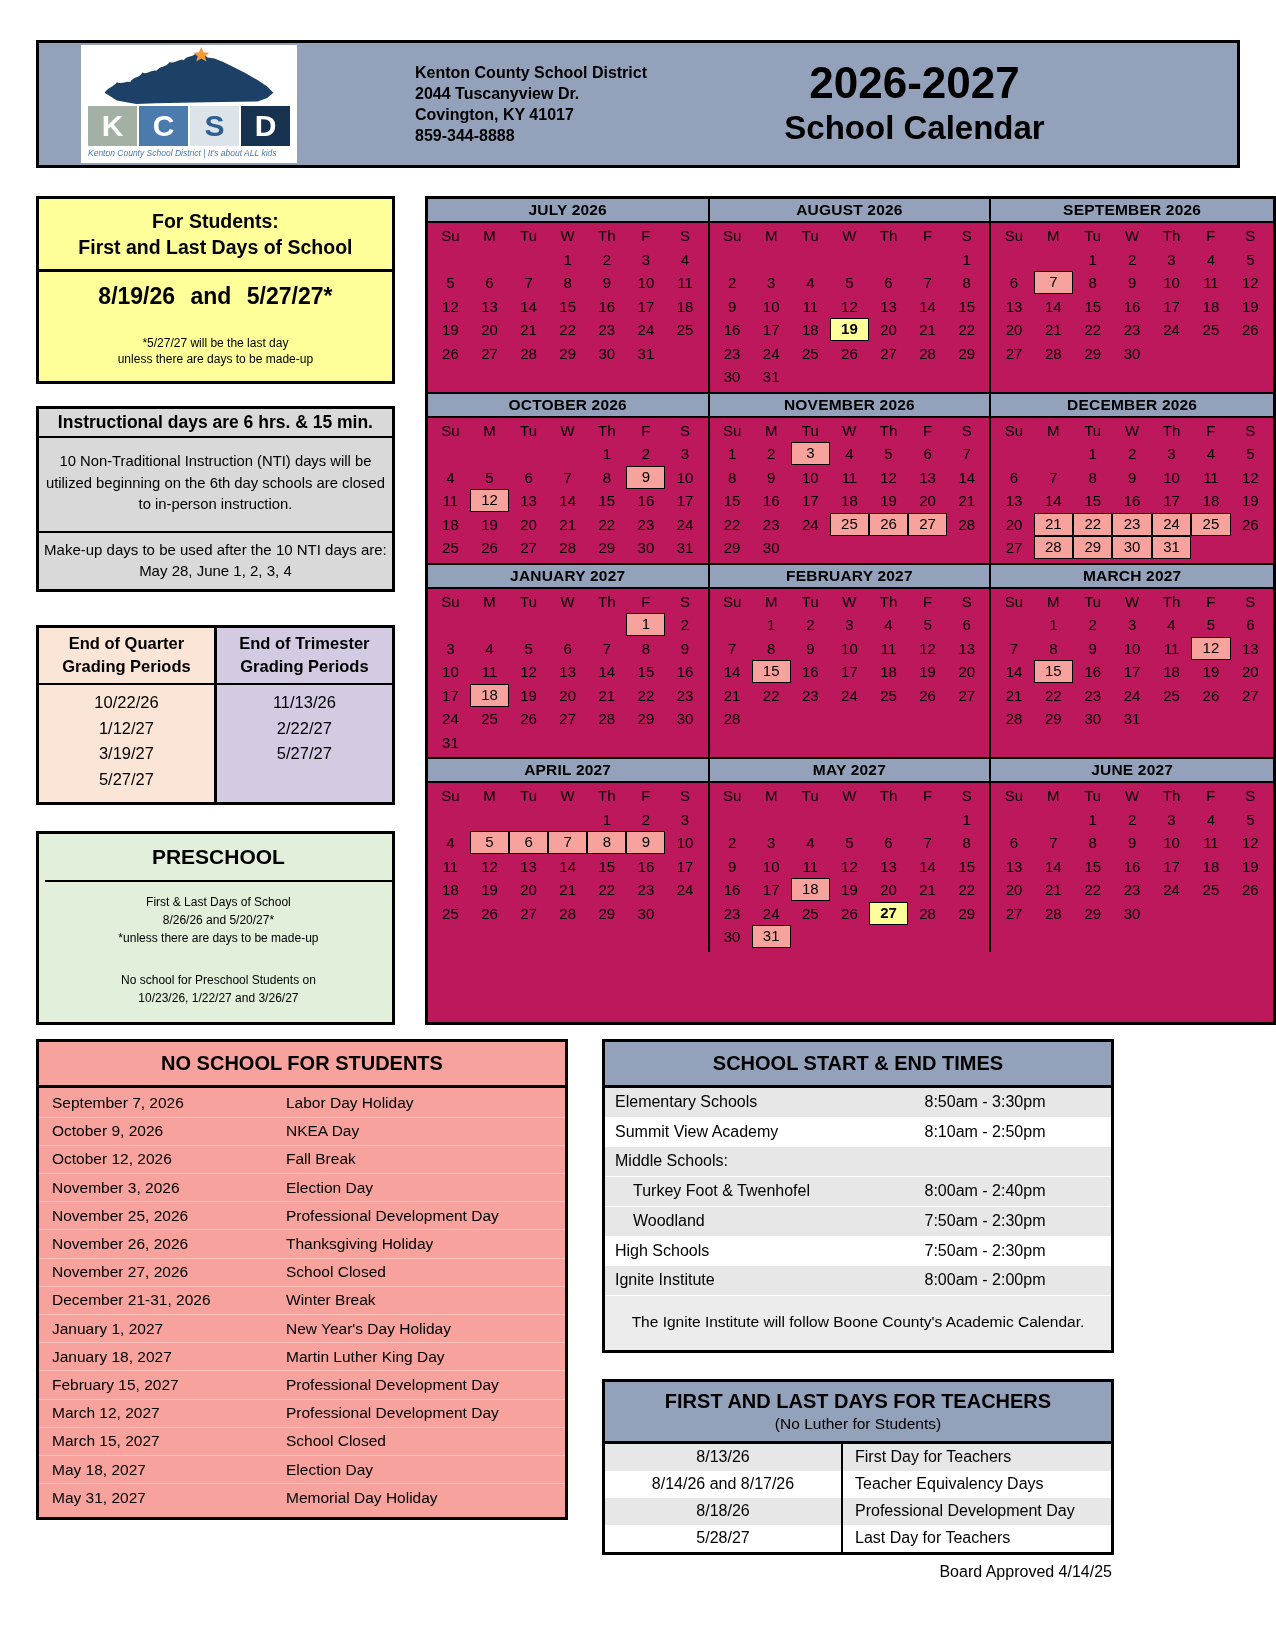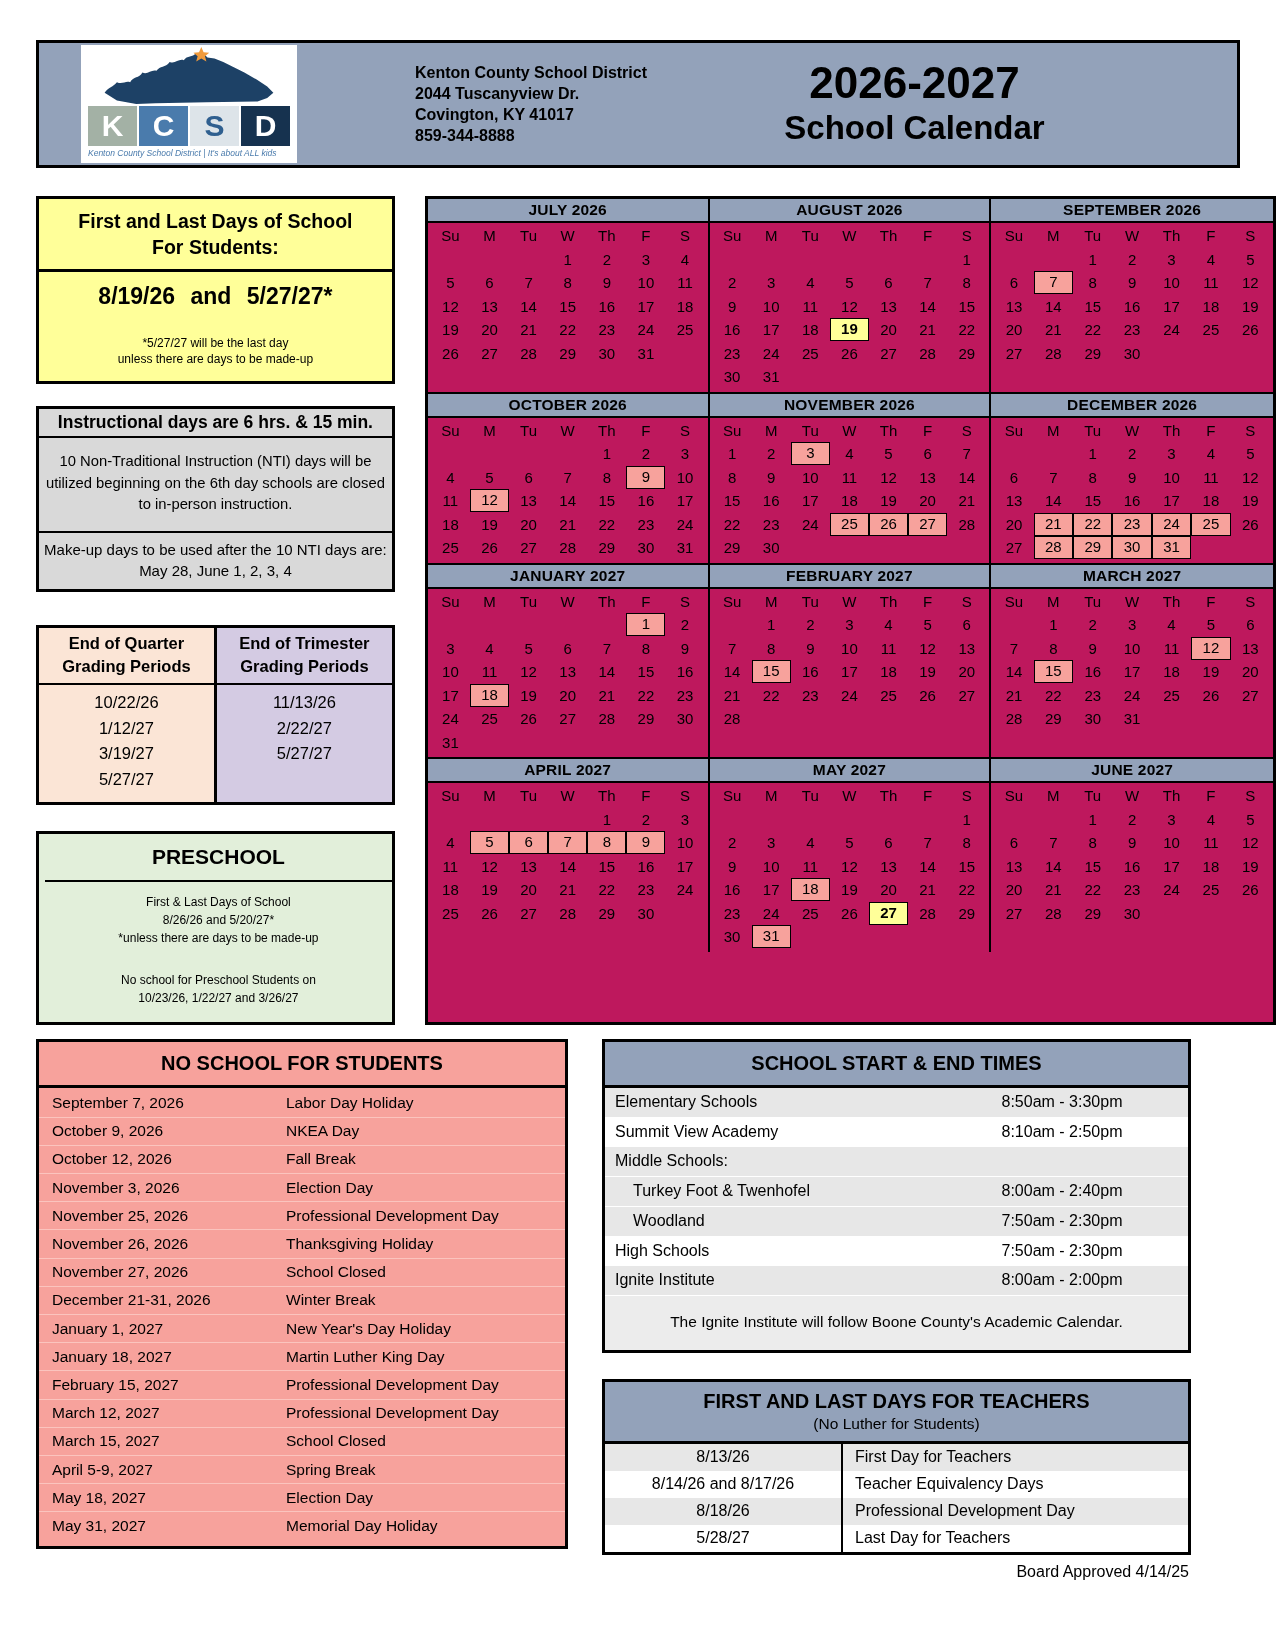--- a/index.html
+++ b/index.html
@@ -82,21 +82,21 @@
   
   .bottom{display:flex;margin-top:14px;}
   .noschool{width:532px;background:var(--salmon);border:3px solid #000;box-sizing:border-box;align-self:flex-start;}
   .ns-head{border-bottom:3px solid #000;text-align:center;font-weight:bold;font-size:20px;padding:10px 0;}
   .ns-rows{padding:2px 0 6px;}
   .ns-row{display:flex;font-size:15.5px;padding:4.6px 0;border-top:1px solid #fbc4be;}
   .ns-row:first-child{border-top:none;}
   .ns-date{width:247px;padding-left:13px;box-sizing:border-box;}
   .ns-event{flex:1;}
 
-  .right-col{margin-left:34px;width:589px;display:flex;flex-direction:column;}
+  .right-col{margin-left:34px;width:512px;display:flex;flex-direction:column;}
   .times{border:3px solid #000;box-sizing:border-box;background:#fff;}
   .slate-head{background:var(--slate);border-bottom:3px solid #000;text-align:center;
               font-weight:bold;font-size:20px;padding:10px 0;}
   .time-row{display:flex;font-size:16px;padding:5.5px 0;}
   .time-row.g{background:var(--rowgray);border-bottom:1.5px solid #fff;}
   .time-label{flex:1;padding-left:10px;}
   .time-label.ind{padding-left:28px;}
   .time-val{width:252px;text-align:center;}
   .time-note{background:#ECECEC;text-align:center;font-size:15.5px;padding:17px 6px 19px;}
 
@@ -139,22 +139,22 @@
       <div class="title-year">2026-2027</div>
       <div class="title-sub">School Calendar</div>
     </div>
   </div>
 
   <div class="main">
     <div class="left-col">
 
       <div class="bx yellowbox">
         <div class="yellow-head">
+          <div>For Students:</div>
           <div>First and Last Days of School</div>
-          <div>For Students:</div>
         </div>
         <div class="yellow-body">
           <div class="big-dates">8/19/26 and 5/27/27*</div>
           <div class="ynote">*5/27/27 will be the last day</div>
           <div class="ynote">unless there are days to be made-up</div>
         </div>
       </div>
 
       <div class="bx graybox">
         <div class="gray-head">Instructional days are 6 hrs. &amp; 15 min.</div>
@@ -993,24 +993,20 @@
           </div>
           <div class="ns-row">
             <div class="ns-date">March 12, 2027</div>
             <div class="ns-event">Professional Development Day</div>
           </div>
           <div class="ns-row">
             <div class="ns-date">March 15, 2027</div>
             <div class="ns-event">School Closed</div>
           </div>
           <div class="ns-row">
-            <div class="ns-date">April 5-9, 2027</div>
-            <div class="ns-event">Spring Break</div>
-          </div>
-          <div class="ns-row">
             <div class="ns-date">May 18, 2027</div>
             <div class="ns-event">Election Day</div>
           </div>
           <div class="ns-row">
             <div class="ns-date">May 31, 2027</div>
             <div class="ns-event">Memorial Day Holiday</div>
           </div>
         </div>
     </div>
 

